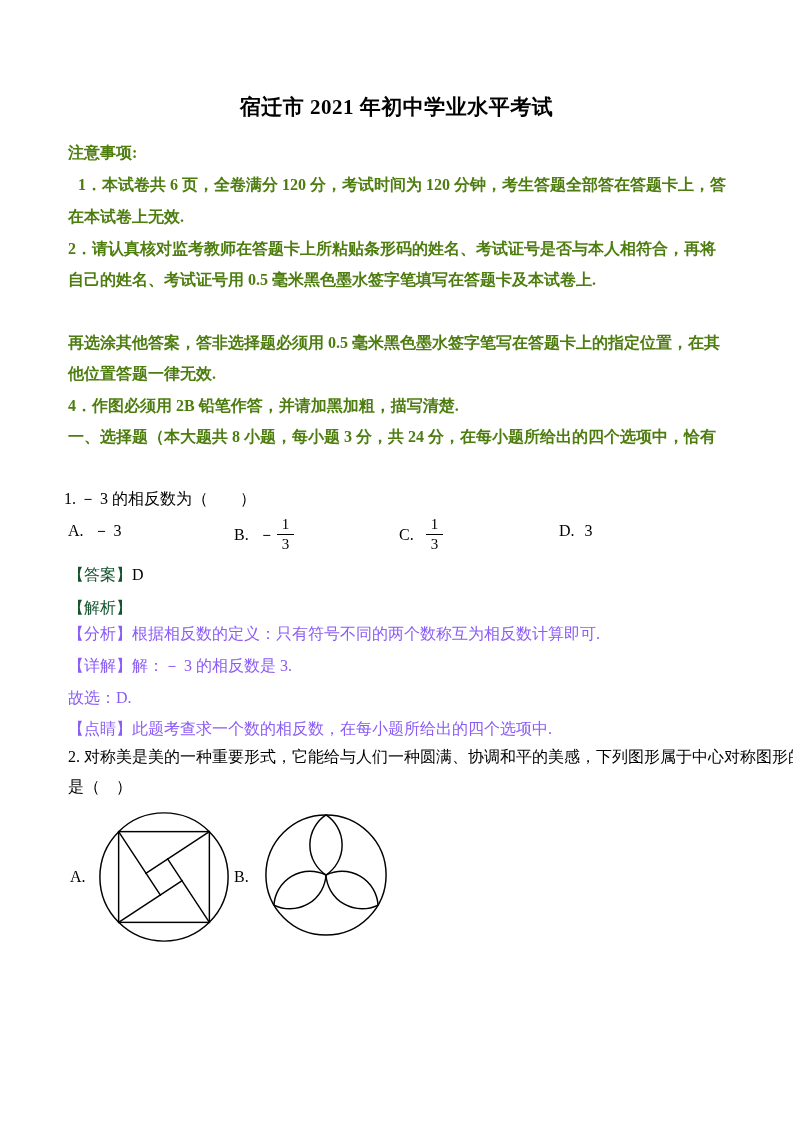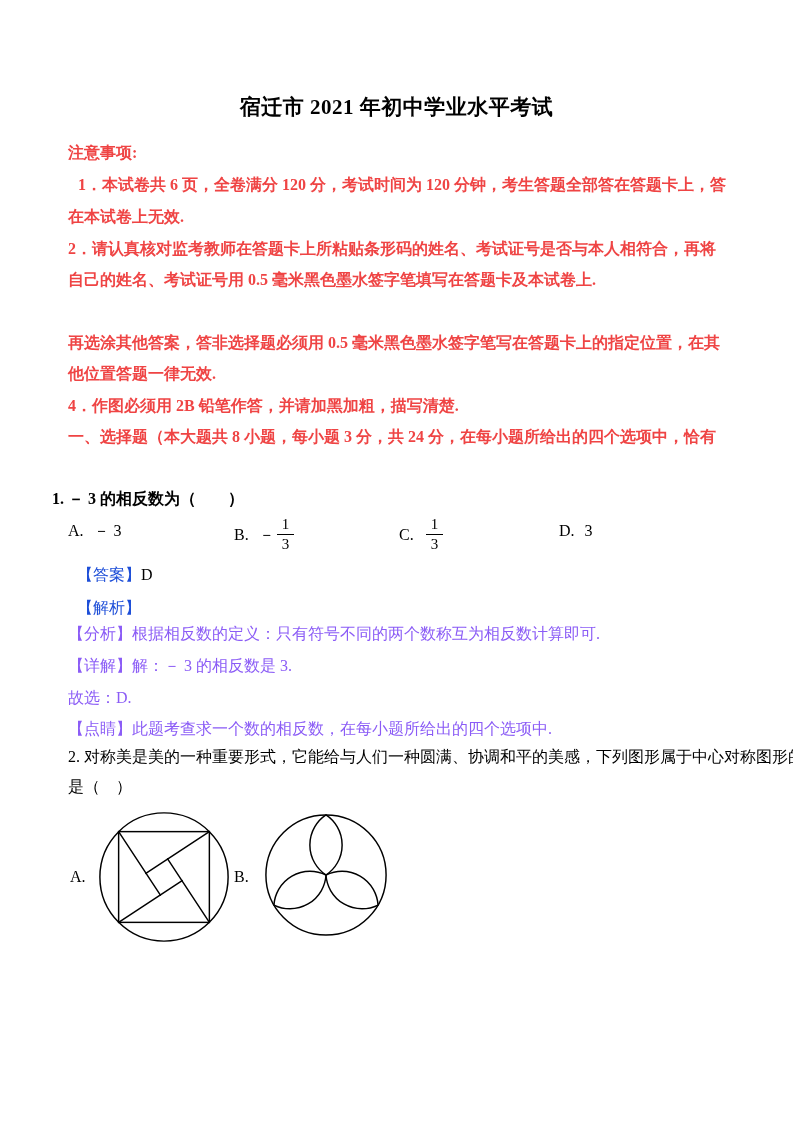--- a/index.html
+++ b/index.html
@@ -5,26 +5,26 @@
   html,body { margin:0; padding:0; background:#ffffff; }
   .page {
     position:relative;
     width:793px; height:1122px;
     background:#ffffff;
     font-family:"Liberation Serif","DejaVu Serif",serif;
     color:#000000;
     overflow:hidden;
   }
   .line { position:absolute; white-space:nowrap; font-size:16px; line-height:24px; }
-  .bold { font-weight:700; color:#ef4444; }
+  .bold { font-weight:700; color:#4d7c0f; }
   .doc-title {
     position:absolute; left:0; width:793px; text-align:center;
     font-size:21px; font-weight:700; letter-spacing:0.5px;
   }
-  .blue { color:#1d4ed8;margin-left:9px; }
+  .blue { color:#14532d; }
   .analysis { color:#8b5cf6; }
   .frac { display:inline-block; text-align:center; vertical-align:middle; line-height:1; margin:0 2px; position:relative; top:-2px; }
   .frac .num { display:block; padding:0 5px 2px 5px; border-bottom:1.3px solid #000; font-size:15px; }
   .frac .den { display:block; padding:2px 5px 0 5px; font-size:15px; }
   .opt-label { margin-right:10px; }
   .figure { position:absolute; }
   svg { display:block; }
 </style>
 </head>
 <body>
@@ -38,21 +38,21 @@
   <div class="line bold" style="left:78px; top:173px;text-align:center;">1．本试卷共 6 页，全卷满分 120 分，考试时间为 120 分钟，考生答题全部答在答题卡上，答</div>
   <div class="line bold" style="left:68px; top:205px;">在本试卷上无效.</div>
   <div class="line bold" style="left:68px; top:237px;">2．请认真核对监考教师在答题卡上所粘贴条形码的姓名、考试证号是否与本人相符合，再将</div>
   <div class="line bold" style="left:68px; top:268px;">自己的姓名、考试证号用 0.5 毫米黑色墨水签字笔填写在答题卡及本试卷上.</div>
   <div class="line bold" style="left:68px; top:331px;">再选涂其他答案，答非选择题必须用 0.5 毫米黑色墨水签字笔写在答题卡上的指定位置，在其</div>
   <div class="line bold" style="left:68px; top:362px;">他位置答题一律无效.</div>
   <div class="line bold" style="left:68px; top:394px;">4．作图必须用 2B 铅笔作答，并请加黑加粗，描写清楚.</div>
 
   <div class="line bold" style="left:68px; top:425px;">一、选择题（本大题共 8 小题，每小题 3 分，共 24 分，在每小题所给出的四个选项中，恰有</div>
 
-  <div class="line" style="left:52px; top:487px;font-weight:bold;">1. － 3 的相反数为（　　）</div>
+  <div class="line" style="left:64px; top:487px;">1. － 3 的相反数为（　　）</div>
 
   <div class="line" style="left:68px; top:519px;">
     <span class="opt-label">A.</span><span>－ 3</span>
   </div>
   <div class="line" style="left:234px; top:519px;">
     <span class="opt-label">B.</span><span>－</span><span class="frac"><span class="num">1</span><span class="den">3</span></span>
   </div>
   <div class="line" style="left:399px; top:519px;">
     <span class="opt-label">C.</span><span class="frac"><span class="num">1</span><span class="den">3</span></span>
   </div>

